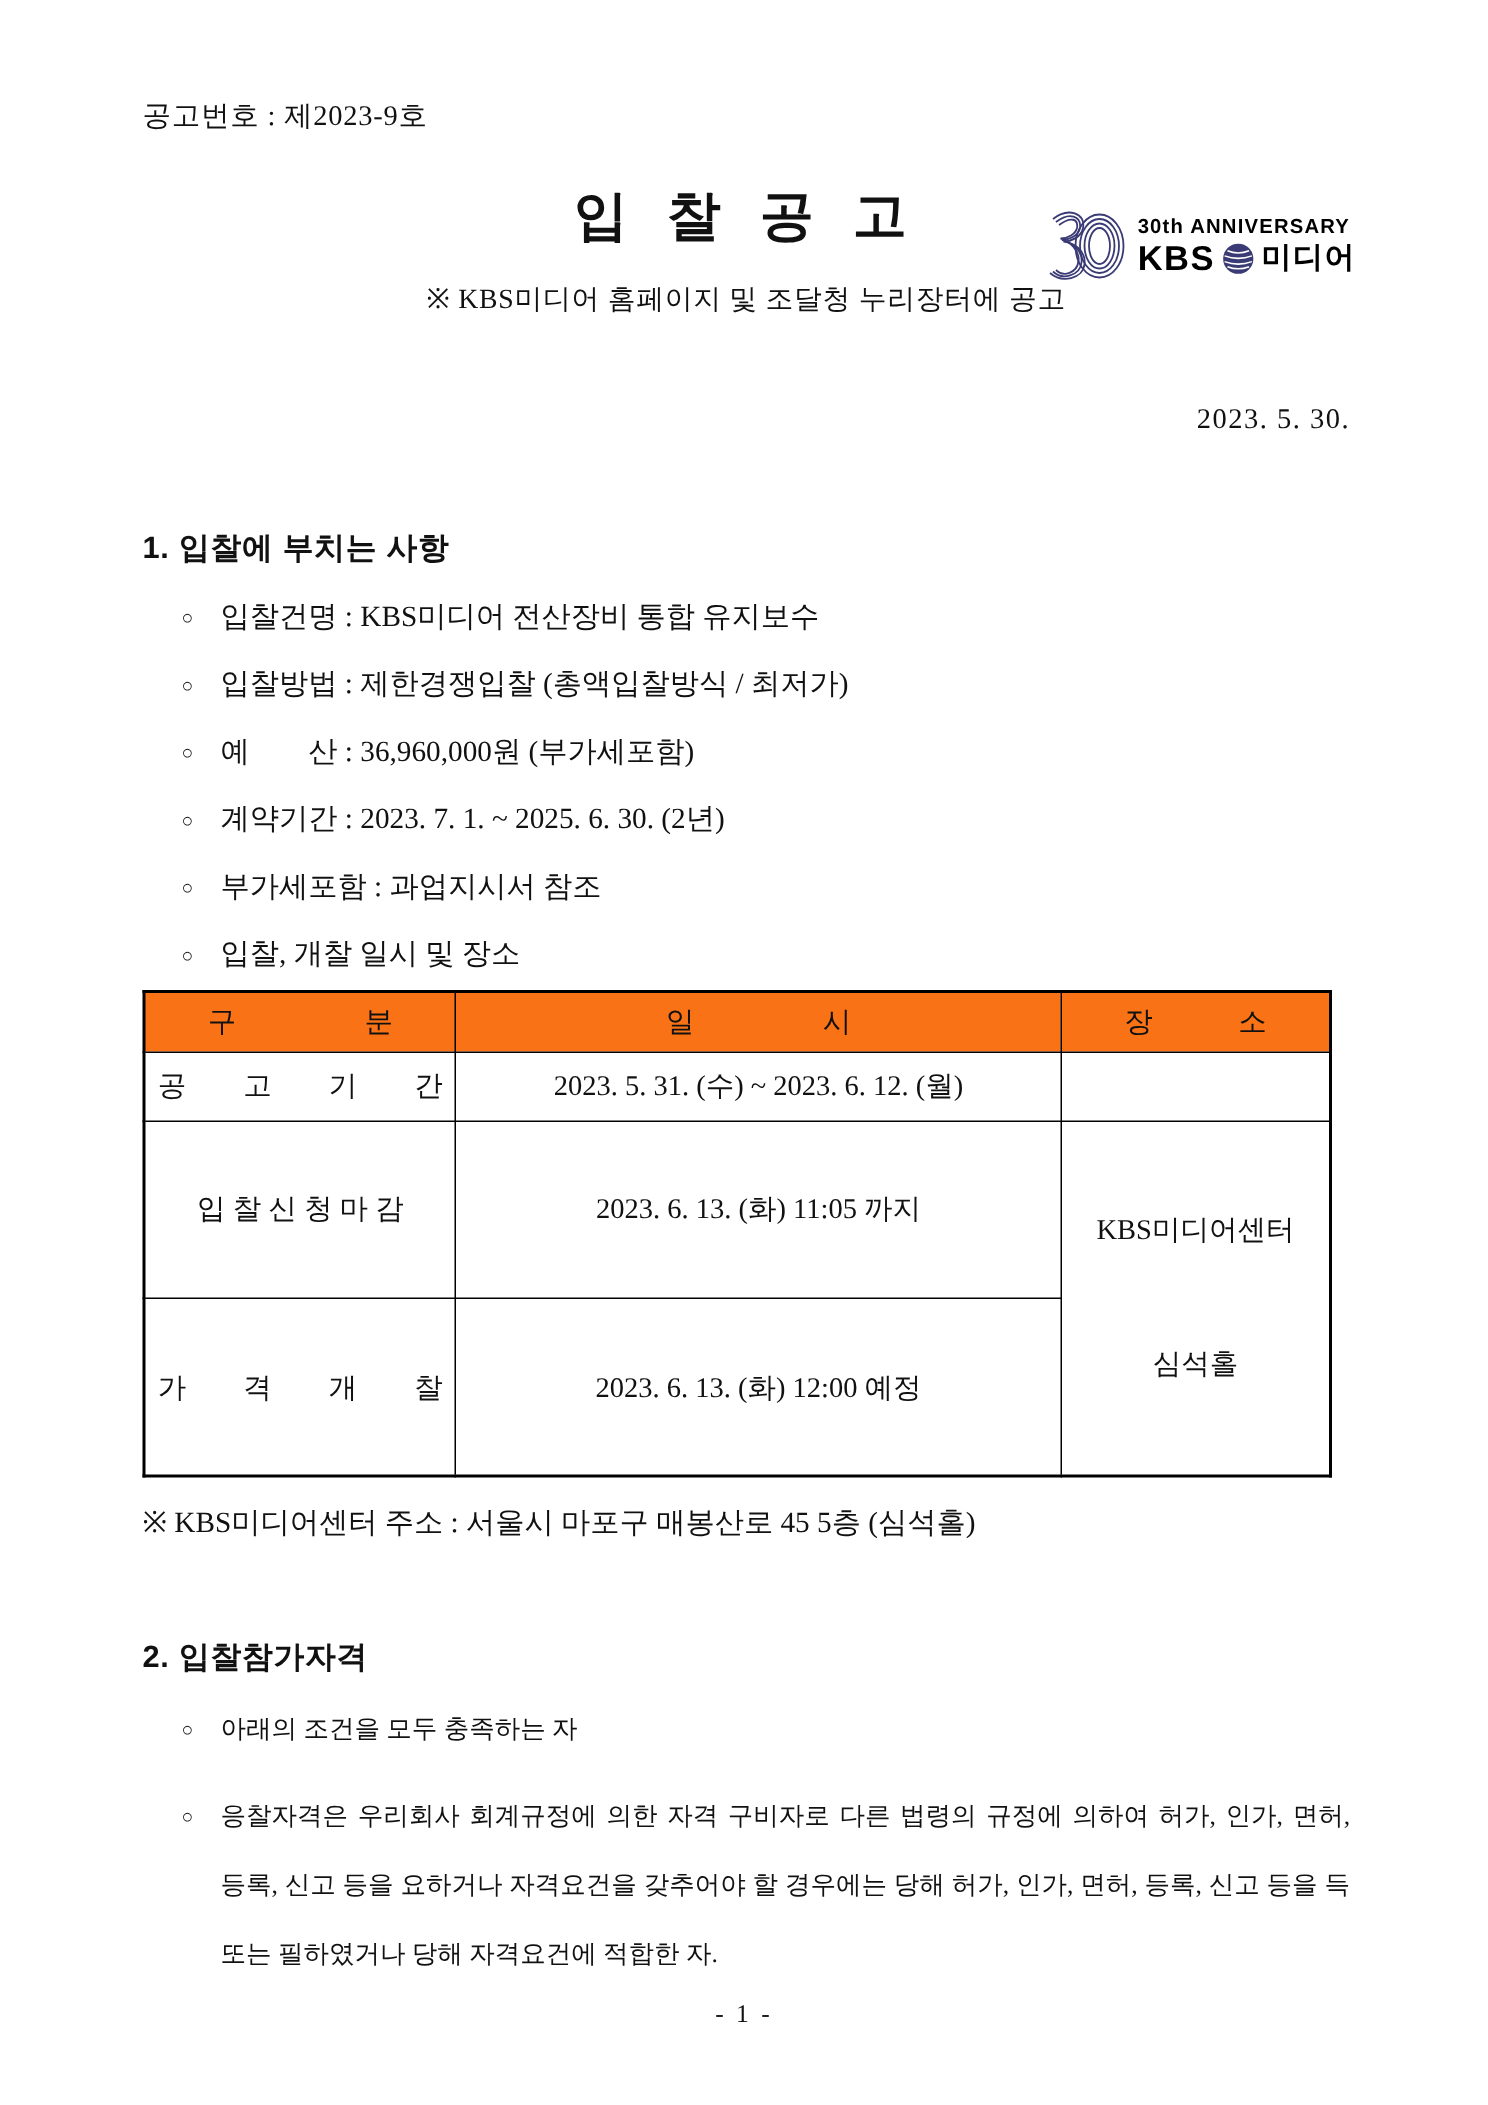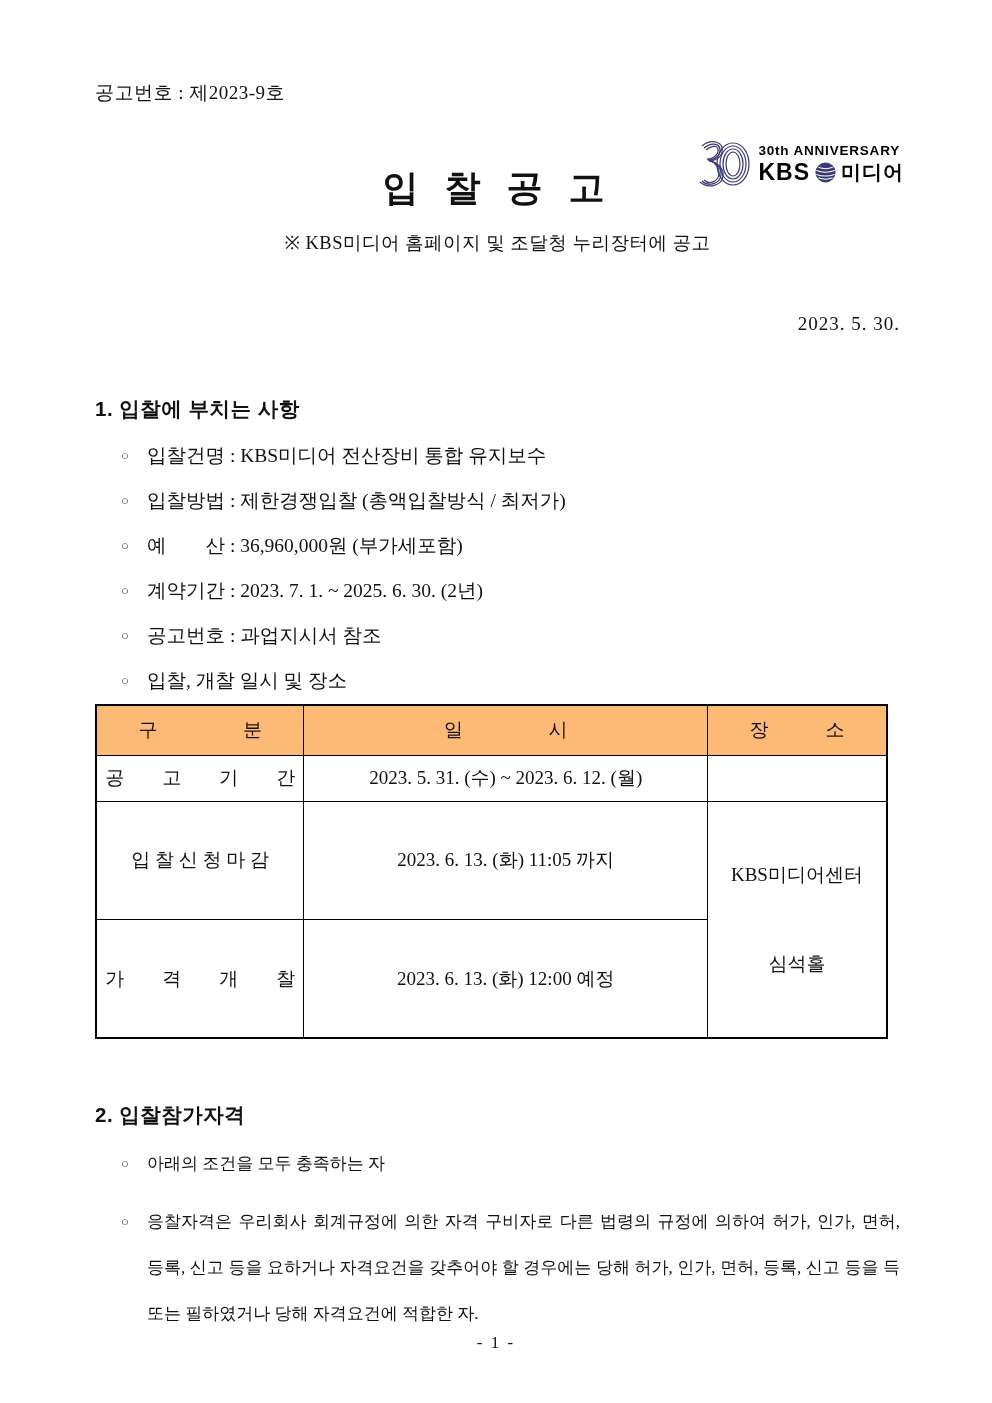--- a/index.html
+++ b/index.html
@@ -9,21 +9,21 @@
     width: 992px;
     height: 1403px;
     background: #ffffff;
     color: #111111;
     font-family: "Liberation Serif", "DejaVu Serif", serif;
     overflow: hidden;
   }
   .content { padding: 0 92px 0 95px; }
 
   .doc-number {
-    padding-top: 80px;
+    padding-top: 64px;
     font-size: 19px;
     letter-spacing: 0.5px;
   }
 
   
   .logo {
     position: absolute;
     top: 136px;
     right: 88px;
     display: flex;
@@ -33,21 +33,21 @@
     font-family: "Liberation Sans", "DejaVu Sans", sans-serif;
   }
   .logo-text { display: flex; flex-direction: column; line-height: 1.05; }
   .anniv { font-size: 13.5px; font-weight: bold; letter-spacing: 0.8px; }
   .brand-row { display: flex; align-items: center; gap: 4px; margin-top: 2px; }
   .kbs { font-size: 23px; font-weight: bold; letter-spacing: 1px; }
   .media { font-size: 20px; font-weight: bold; letter-spacing: 1px; }
 
   
   .title {
-    margin-top: 58px;
+    margin-top: 30px;
     text-align: center;
     font-family: "Liberation Sans", "DejaVu Sans", sans-serif;
     font-size: 36px;
     font-weight: bold;
     letter-spacing: 8px;
   }
   .subtitle {
     margin-top: 16px;
     text-align: center;
     font-size: 18.5px;
@@ -109,21 +109,21 @@
     border: 2px solid #000;
     font-size: 19px;
   }
   .bid-table td {
     border: 1.5px solid #000;
     text-align: center;
     vertical-align: middle;
     white-space: pre;
     padding: 0 6px;
   }
-  .bid-table .hrow td { height: 50px; background: #fdba74; }
+  .bid-table .hrow td { height: 40px; background: #f97316; }
   .bid-table .drow td { height: 46px; }
   .bid-table .loc-merged { line-height: 1.55; }
 
   .table-note {
     margin-top: 15px;
     font-size: 19.5px;
   }
 
   .page-number {
     position: absolute;
@@ -192,21 +192,21 @@
       <div class="item">
         <span class="bullet">○</span>
         <span class="item-text">예        산 : 36,960,000원 (부가세포함)</span>
       </div>
       <div class="item">
         <span class="bullet">○</span>
         <span class="item-text">계약기간 : 2023. 7. 1. ~ 2025. 6. 30. (2년)</span>
       </div>
       <div class="item">
         <span class="bullet">○</span>
-        <span class="item-text">공고번호 : 과업지시서 참조</span>
+        <span class="item-text">부가세포함 : 과업지시서 참조</span>
       </div>
       <div class="item">
         <span class="bullet">○</span>
         <span class="item-text">입찰, 개찰 일시 및 장소</span>
       </div>
     </div>
 
     <table class="bid-table">
       <colgroup>
         <col style="width:208px">
@@ -232,20 +232,21 @@
           <div>심석홀</div>
         </td>
       </tr>
       <tr class="drow">
         <td>가        격        개        찰</td>
         <td>2023. 6. 13. (화) 12:00 예정</td>
       </tr>
     </tbody>
       </table>
 
+    <div class="table-note">※ KBS미디어센터 주소 : 서울시 마포구 매봉산로 45 5층 (심석홀)</div>
 
     <div class="sec-heading sec2-heading">2. 입찰참가자격</div>
 
     <div class="sec2-items">
       <div class="item2">
         <span class="bullet">○</span>
         <span class="item-text">아래의 조건을 모두 충족하는 자</span>
       </div>
       <div class="item2">
         <span class="bullet">○</span>

